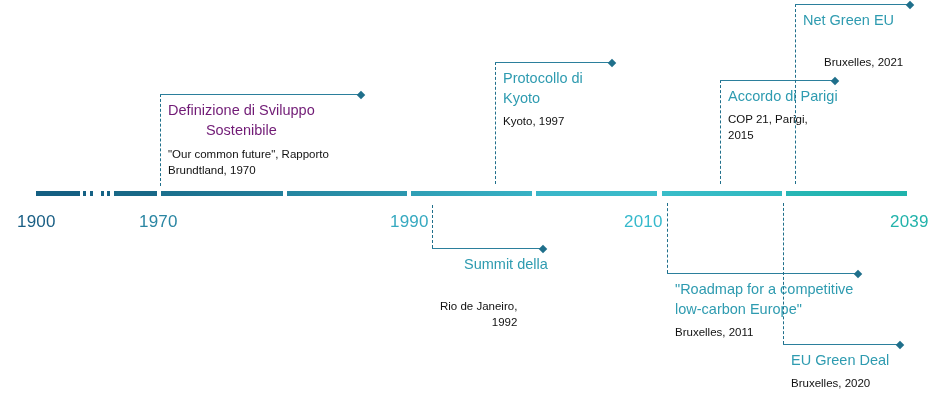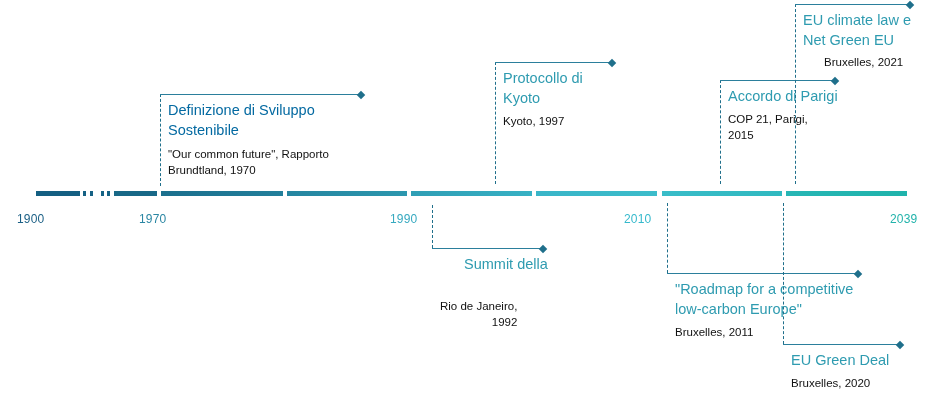--- a/index.html
+++ b/index.html
@@ -1,20 +1,20 @@
 <!DOCTYPE html>
 <html><head>
 <meta charset="utf-8">
 <style>
   html, body { margin: 0; padding: 0; background: #ffffff; }
   body { width: 945px; height: 400px; position: relative; overflow: hidden;
          font-family: "Liberation Sans", "DejaVu Sans", sans-serif; }
   #stage { position: absolute; left: 0; top: 0; width: 945px; height: 400px; }
   .seg { position: absolute; height: 5px; top: 191px; }
-  .year { position: absolute; top: 212px; font-size: 12px; letter-spacing: 0.2px; }
+  .year { position: absolute; top: 212px; font-size: 17px; letter-spacing: 0.2px; }
   .vline { position: absolute; width: 0; border-left: 1.3px dashed #1f6f8b; }
   .hline { position: absolute; height: 0; border-top: 1.5px solid #2b7f9c; }
   .dot { position: absolute; width: 6px; height: 6px; background: #1f6f8b;
          transform: rotate(45deg); }
   .ev-title { position: absolute; color: #2e9bb0; font-size: 14.5px; line-height: 20px; }
   .ev-sub { position: absolute; color: #111; font-size: 11.5px; line-height: 16px; }
 </style>
 </head>
 <body>
 
@@ -38,21 +38,21 @@
   <div class="year" style="left:17px;color:#1a5f85;">1900</div>
   <div class="year" style="left:139px;color:#2a86a3;">1970</div>
   <div class="year" style="left:390px;color:#36a9c0;">1990</div>
   <div class="year" style="left:624px;color:#35b9cc;">2010</div>
   <div class="year" style="left:890px;color:#22b3ab;">2039</div>
 
   <div>
     <div class="vline" style="left:160px;top:94px;height:92px;"></div>
     <div class="hline" style="left:160px;top:94px;width:200px;"></div>
     <div class="dot" style="left:358px;top:92px;"></div>
-    <div class="ev-title" style="left: 168px; top: 100px; color: #0369a1;">
+    <div class="ev-title" style="left: 168px; top: 100px; color: #701a75; text-align: center;">
       <div>Definizione di Sviluppo</div>
       <div>Sostenibile</div>
     </div>
     <div class="ev-sub" style="left: 168px; top: 146px; color: rgb(17, 17, 17);">
       <div>"Our common future", Rapporto</div>
       <div>Brundtland, 1970</div>
     </div>
   </div>
 
   <div>
@@ -79,21 +79,20 @@
       <div>COP 21, Parigi,</div>
       <div>2015</div>
     </div>
   </div>
 
   <div>
     <div class="vline" style="left:795px;top:4px;height:180px;"></div>
     <div class="hline" style="left:795px;top:4px;width:114px;"></div>
     <div class="dot" style="left:907px;top:2px;"></div>
     <div class="ev-title" style="left: 803px; top: 10px; color: rgb(46, 155, 176);">
-      <div>EU climate law e</div>
       <div>Net Green EU</div>
     </div>
     <div class="ev-sub" style="left: 803px; top: 54px; color: rgb(17, 17, 17); padding-left: 21px;">
       <div>Bruxelles, 2021</div>
     </div>
   </div>
 
   <div>
     <div class="vline" style="left:432px;top:205px;height:43px;"></div>
     <div class="hline" style="left:432px;top:248px;width:110px;"></div>

